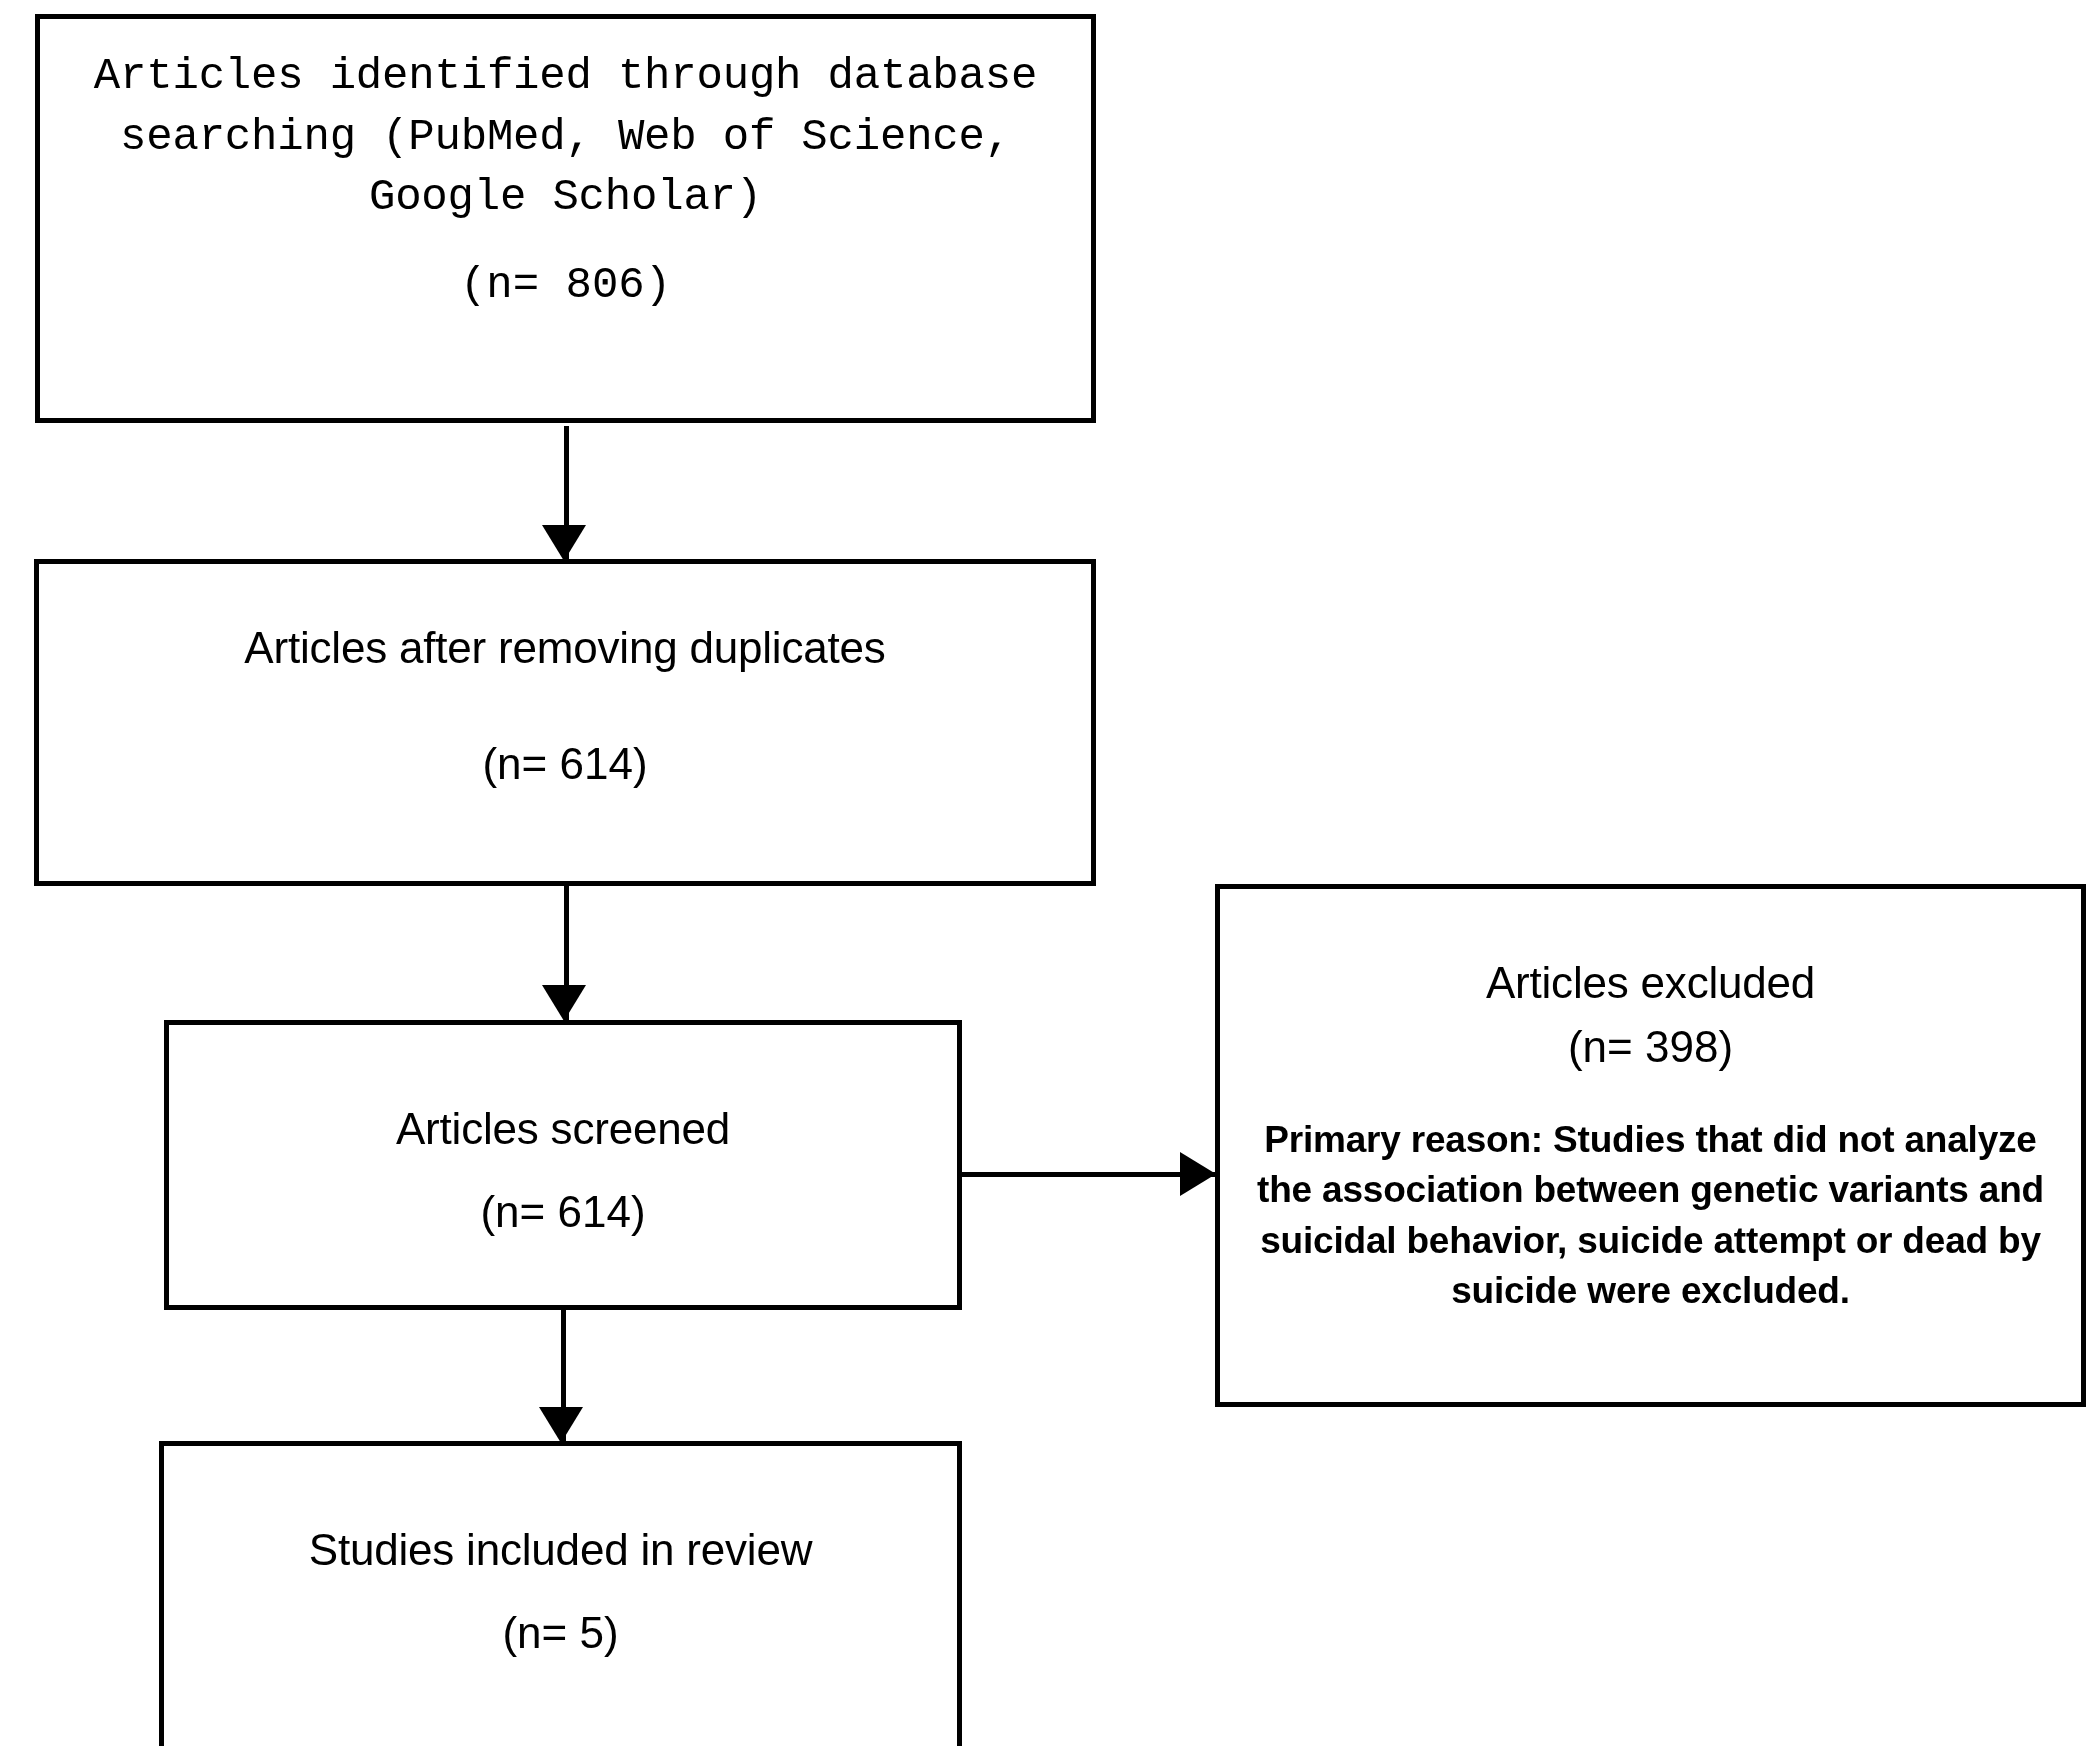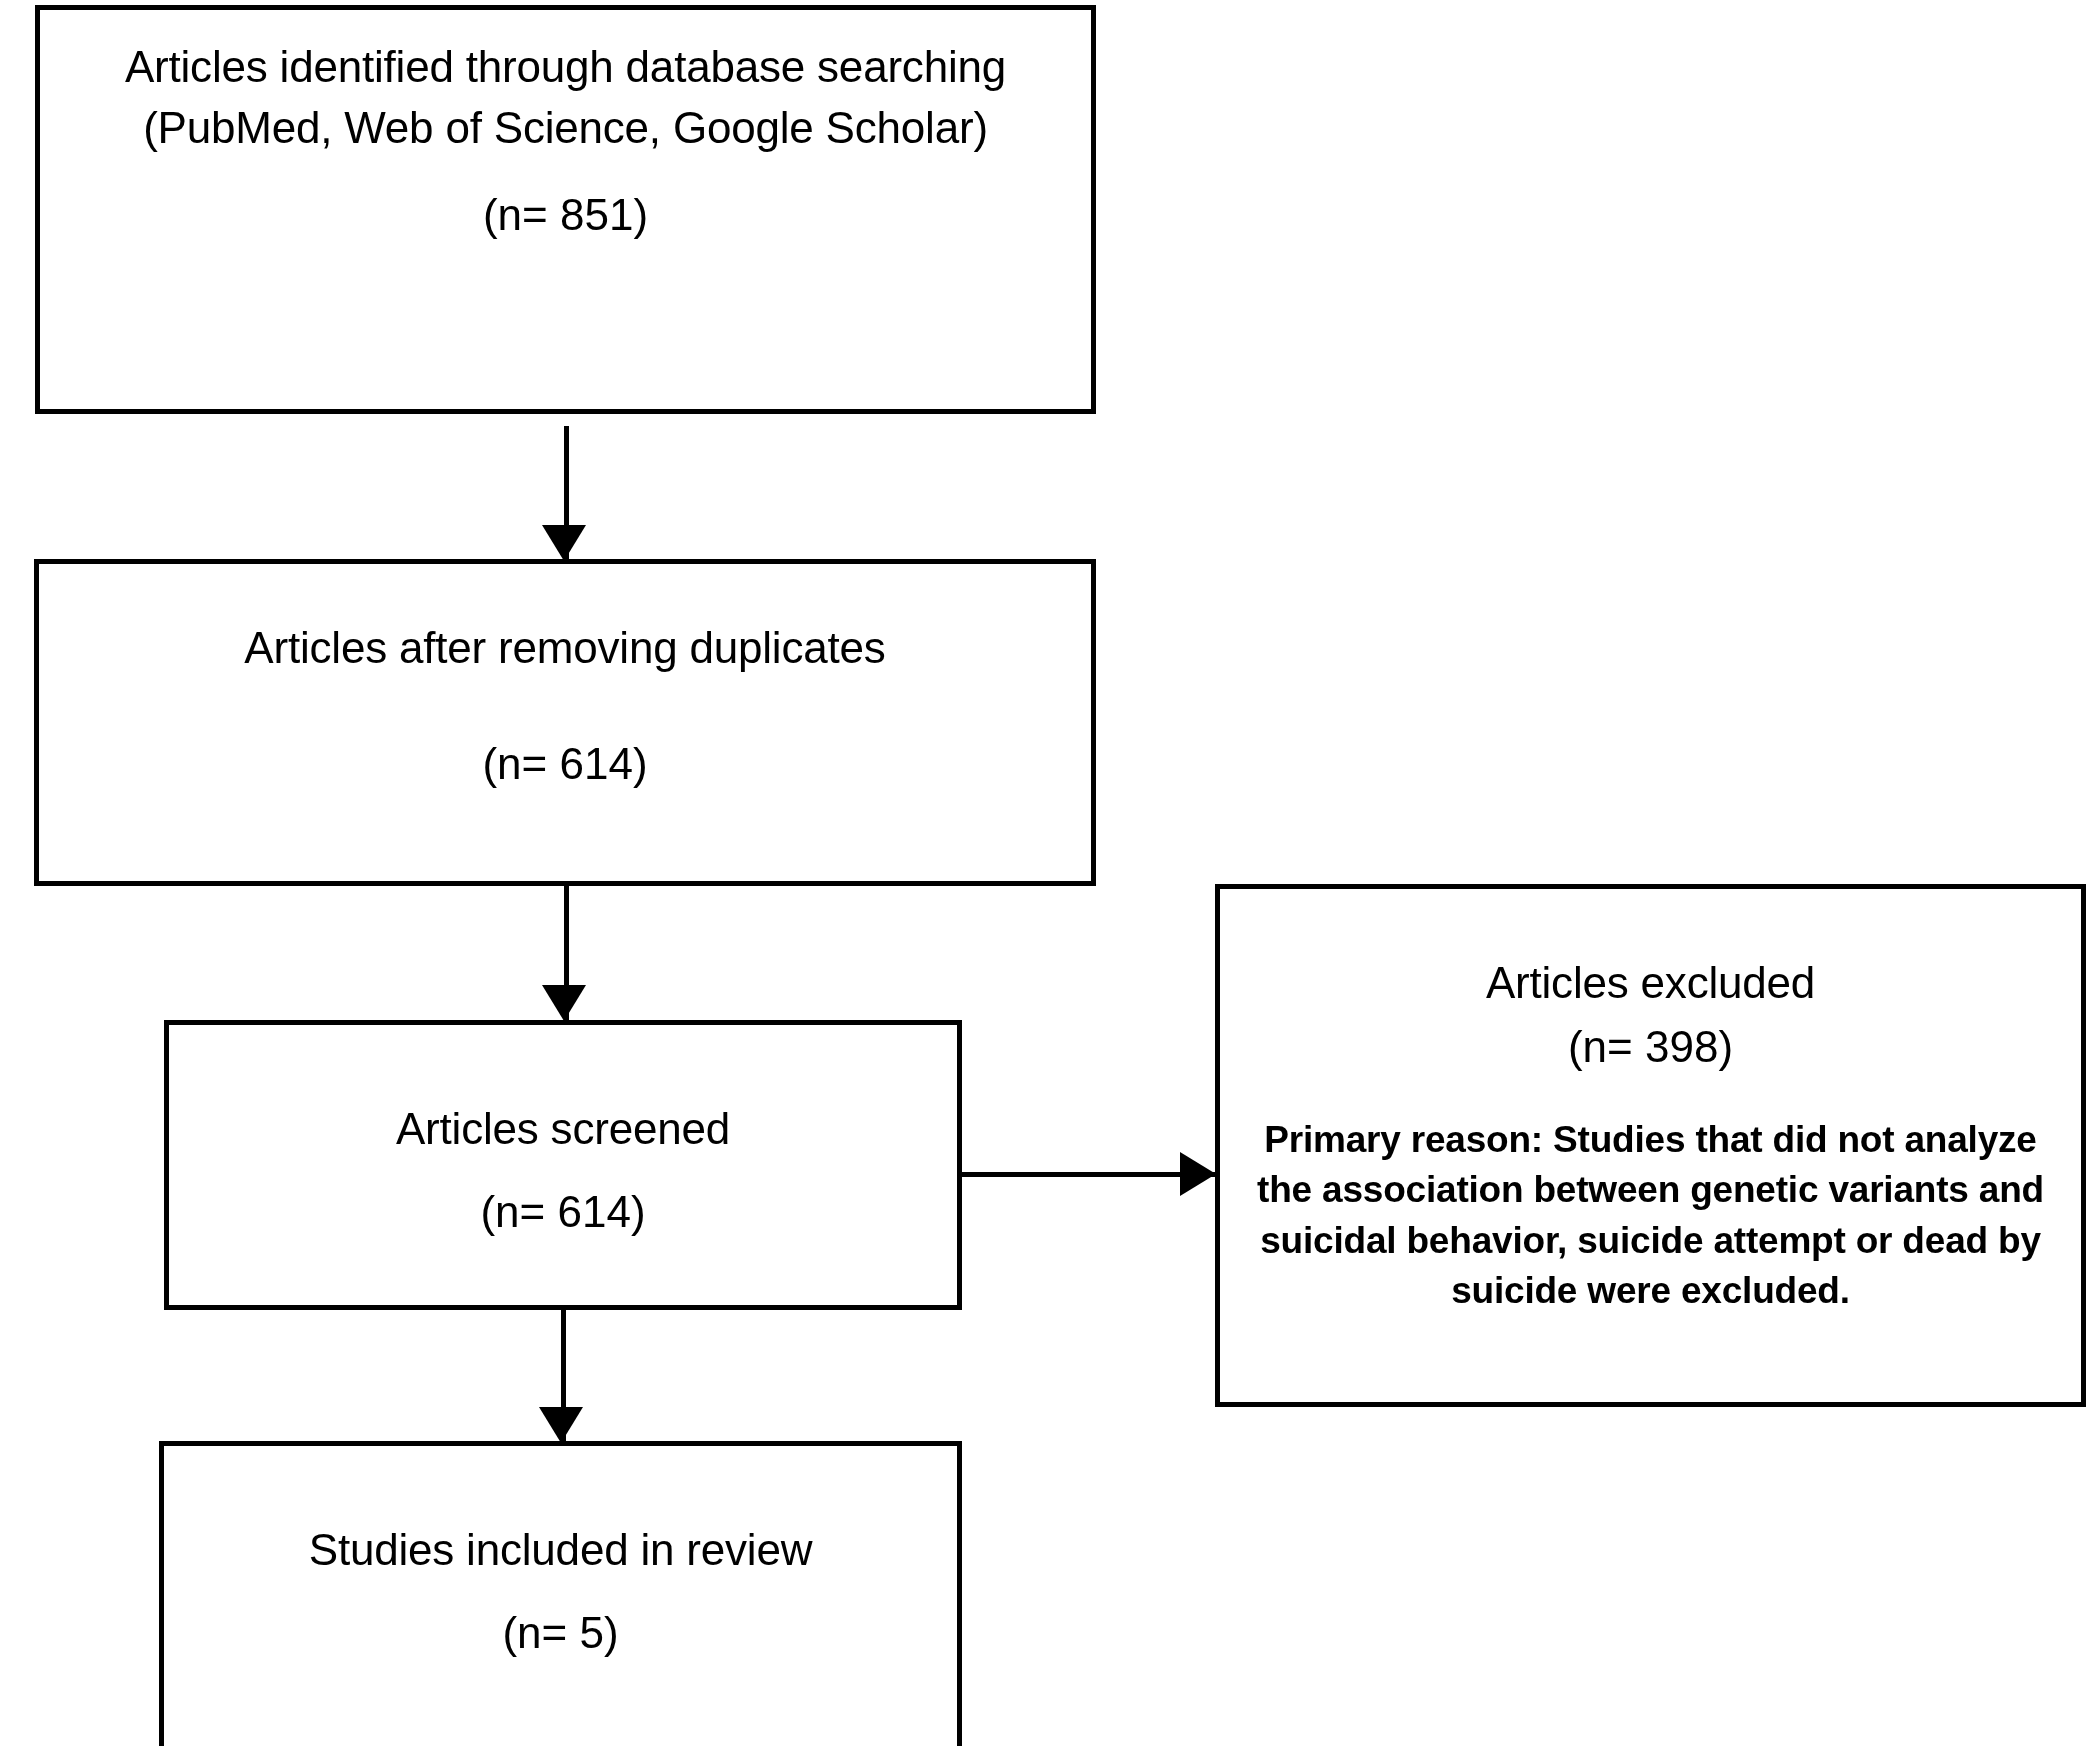--- a/index.html
+++ b/index.html
@@ -47,24 +47,25 @@
   }
   .label-reason {
     font-size: 37px;
     line-height: 1.36;
     font-weight: 700;
     letter-spacing: -0.2px;
   }
 
   
   #node-identified {
-    left: 35px;  top: 5px;
+    left: 35px;  top: 14px;
     width: 1061px; height: 409px;
     padding: 9.4px 35px 0 35px;
     justify-content: flex-start;
+    font-family: Liberation Mono, monospace;
   }
   #node-identified .label-main { margin-top: 17.6px; }
   #node-identified .label-count { margin-top: 27px; }
 
   #node-duplicates {
     left: 34px; top: 559px;
     width: 1062px; height: 327px;
     padding: 0 29px;
     justify-content: flex-start;
   }
@@ -132,21 +133,21 @@
   #conn-3-5-line  { left: 962px; top: 1172px; width: 255px; }
   #conn-3-5-head  { left: 1180px; top: 1152px; }
 </style>
 </head>
 <body>
 
 <div id="canvas">
 
   <div class="node" id="node-identified">
     <span class="line label-main">Articles identified through database searching (PubMed, Web of Science, Google Scholar)</span>
-    <span class="line label-count">(n= 851)</span>
+    <span class="line label-count">(n= 806)</span>
   </div>
 
   <div class="node" id="node-duplicates">
     <span class="line label-main">Articles after removing duplicates</span>
     <span class="line label-count">(n= 614)</span>
   </div>
 
   <div class="node" id="node-screened">
     <span class="line label-main">Articles screened</span>
     <span class="line label-count">(n= 614)</span>

